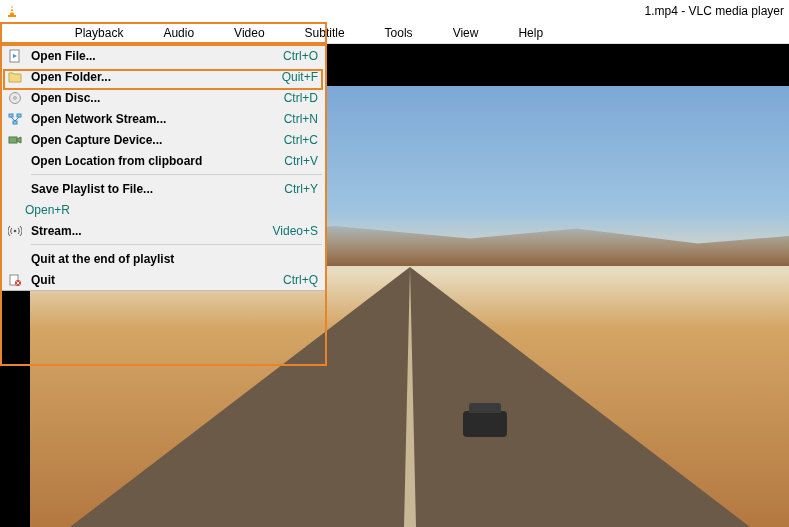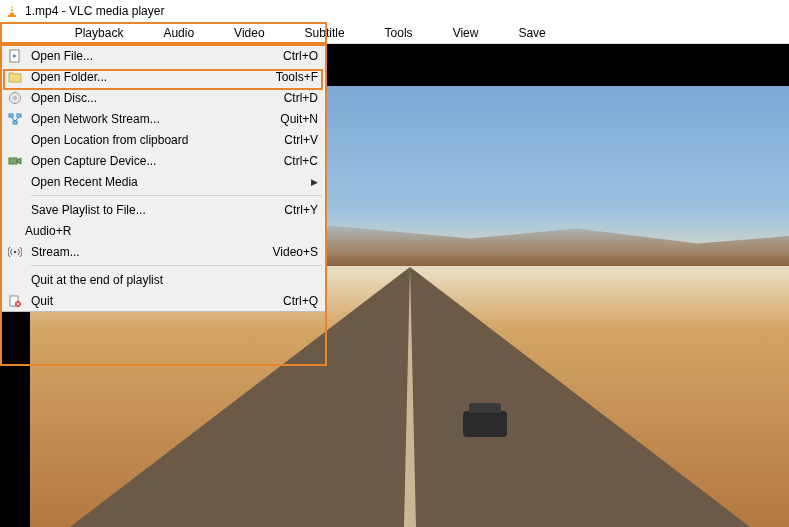--- a/index.html
+++ b/index.html
@@ -1,34 +1,34 @@
 <!DOCTYPE html>
 <html><head>
   <meta charset="utf-8">
   <style>
     * { margin: 0; padding: 0; box-sizing: border-box; font-family: "Segoe UI", Tahoma, sans-serif; }
     body { width: 789px; height: 527px; overflow: hidden; background: #fff; }
     
-    .titlebar { height: 22px; background: #fff; display: flex; align-items: center; padding: 0 5px; gap: 6px; font-size: 12px; }
+    .titlebar { height: 22px; background: #fff; display: flex; align-items: center; padding: 0 5px; gap: 6px; font-size: 12px; justify-content: space-between; }
     .vlc-icon { width: 14px; height: 14px; }
     
     .menubar { height: 22px; display: flex; align-items: center; padding: 0 2px; font-size: 12px; border-bottom: 1px solid #e0e0e0; }
     .menubar-item { padding: 2px 20px; cursor: default; }
     .menubar-item.active { background: #cce8ff; border: 1px solid #99d1ff; padding: 1px 9px; margin-top: 36px; }
     
     .highlight-box { position: absolute; border: 2px solid #e8852a; pointer-events: none; }
     .hb-menubar { top: 22px; left: 0; width: 327px; height: 22px; }
     .hb-menu { top: 44px; left: 0; width: 327px; height: 322px; }
     .hb-item { top: 69px; left: 3px; width: 320px; height: 21px; }
     
     .dropdown { position: absolute; top: 44px; left: 0; width: 327px; background: #f0f0f0; border: 1px solid #bfbfbf; font-size: 12px; }
     .dd-item { display: flex; align-items: center; height: 21px; padding: 0 8px 0 4px; }
     .dd-icon { width: 20px; display: flex; justify-content: center; }
-    .dd-label { flex: 1; padding-left: 6px; }
-    .dd-shortcut { color: #000000; }
+    .dd-label { flex: 1; padding-left: 6px; font-weight: bold; }
+    .dd-shortcut { color: #0f766e; }
     .dd-submenu { color: #333; font-size: 9px; }
     .dd-sep { height: 1px; background: #d0d0d0; margin: 3px 4px 3px 30px; }
     
     .video-area { position: absolute; top: 44px; left: 0; right: 0; bottom: 0; background: #000; z-index: -1; }
     .video-preview { position: absolute; left: 30px; right: 0; top: 42px; bottom: 0; background: linear-gradient(180deg, #7da8d6 0%, #9dc3e0 28%, #e8dcc0 42%, #d4a565 55%, #b37840 100%); overflow: hidden; }
     .road { position: absolute; bottom: 0; left: 50%; transform: translateX(-50%); width: 0; height: 0; border-left: 340px solid transparent; border-right: 340px solid transparent; border-bottom: 260px solid #6b5a48; }
     .road-line { position: absolute; bottom: 0; left: 50%; transform: translateX(-50%); width: 0; height: 0; border-left: 6px solid transparent; border-right: 6px solid transparent; border-bottom: 260px solid #c9b896; }
     .car { position: absolute; bottom: 90px; left: 57%; width: 44px; height: 26px; background: #2a2a2a; border-radius: 4px; }
     .car:after { content: ""; position: absolute; top: -8px; left: 6px; right: 6px; height: 10px; background: #3a3a3a; border-radius: 3px 3px 0 0; }
     .mountains { position: absolute; top: 130px; left: 0; right: 0; height: 50px; background: linear-gradient(180deg, transparent 0%, #8a6340 100%); clip-path: polygon(0 60%, 12% 30%, 25% 50%, 40% 20%, 58% 45%, 72% 25%, 88% 55%, 100% 40%, 100% 100%, 0 100%); }
@@ -51,21 +51,21 @@
 </div>
 
 <div class="menubar">
   <div class="menubar-item active">Media</div>
   <div class="menubar-item">Playback</div>
   <div class="menubar-item">Audio</div>
   <div class="menubar-item">Video</div>
   <div class="menubar-item">Subtitle</div>
   <div class="menubar-item">Tools</div>
   <div class="menubar-item">View</div>
-  <div class="menubar-item">Save</div>
+  <div class="menubar-item">Help</div>
 </div>
 
 <div class="video-area">
   <div class="video-preview">
     <div class="mountains"></div>
     <div class="road"></div>
     <div class="road-line"></div>
     <div class="car"></div>
   </div>
 </div>
@@ -81,21 +81,21 @@
     <span class="dd-label">Open File...</span>
     <span class="dd-shortcut">Ctrl+O</span>
   </div>
   <div class="dd-item">
     <span class="dd-icon">
         <svg width="14" height="14" viewBox="0 0 14 14">
           <path d="M1 3h4l1 1h7v8H1z" fill="#f4d985" stroke="#c9a94a"></path>
         </svg>
       </span>
     <span class="dd-label">Open Folder...</span>
-    <span class="dd-shortcut">Tools+F</span>
+    <span class="dd-shortcut">Quit+F</span>
   </div>
   <div class="dd-item">
     <span class="dd-icon">
         <svg width="14" height="14" viewBox="0 0 14 14">
           <circle cx="7" cy="7" r="5.5" fill="#e8e8e8" stroke="#999"></circle>
           <circle cx="7" cy="7" r="1.3" fill="#fff" stroke="#999"></circle>
         </svg>
       </span>
     <span class="dd-label">Open Disc...</span>
     <span class="dd-shortcut">Ctrl+D</span>
@@ -104,51 +104,46 @@
     <span class="dd-icon">
         <svg width="14" height="14" viewBox="0 0 14 14">
           <rect x="1" y="2" width="4" height="3" fill="#87c5e8" stroke="#3a8cc9"></rect>
           <rect x="9" y="2" width="4" height="3" fill="#87c5e8" stroke="#3a8cc9"></rect>
           <rect x="5" y="9" width="4" height="3" fill="#87c5e8" stroke="#3a8cc9"></rect>
           <line x1="3" y1="5" x2="7" y2="9" stroke="#3a8cc9"></line>
           <line x1="11" y1="5" x2="7" y2="9" stroke="#3a8cc9"></line>
         </svg>
       </span>
     <span class="dd-label">Open Network Stream...</span>
-    <span class="dd-shortcut">Quit+N</span>
-  </div>
-  <div class="dd-item">
-    <span class="dd-icon"></span>
-    <span class="dd-label">Open Location from clipboard</span>
-    <span class="dd-shortcut">Ctrl+V</span>
+    <span class="dd-shortcut">Ctrl+N</span>
   </div>
   <div class="dd-item">
     <span class="dd-icon">
         <svg width="14" height="14" viewBox="0 0 14 14">
           <rect x="1" y="4" width="8" height="6" fill="#7aa86f" stroke="#4c7a42"></rect>
           <path d="M9 6 L13 4 L13 10 L9 8 Z" fill="#7aa86f" stroke="#4c7a42"></path>
         </svg>
       </span>
     <span class="dd-label">Open Capture Device...</span>
     <span class="dd-shortcut">Ctrl+C</span>
   </div>
   <div class="dd-item">
     <span class="dd-icon"></span>
-    <span class="dd-label">Open Recent Media</span>
-    <span class="dd-submenu">▶</span>
+    <span class="dd-label">Open Location from clipboard</span>
+    <span class="dd-shortcut">Ctrl+V</span>
   </div>
   <div class="dd-sep"></div>
   <div class="dd-item">
     <span class="dd-icon"></span>
     <span class="dd-label">Save Playlist to File...</span>
     <span class="dd-shortcut">Ctrl+Y</span>
   </div>
   <div class="dd-item">
     <span class="dd-icon"></span>
-    <span class="dd-shortcut">Audio+R</span>
+    <span class="dd-shortcut">Open+R</span>
   </div>
   <div class="dd-item">
     <span class="dd-icon">
         <svg width="14" height="14" viewBox="0 0 14 14">
           <circle cx="7" cy="7" r="1.3" fill="#555"></circle>
           <path d="M4 4a4.2 4.2 0 0 0 0 6M10 4a4.2 4.2 0 0 1 0 6M2 2a7 7 0 0 0 0 10M12 2a7 7 0 0 1 0 10" stroke="#555" fill="none"></path>
         </svg>
       </span>
     <span class="dd-label">Stream...</span>
     <span class="dd-shortcut">Video+S</span>

